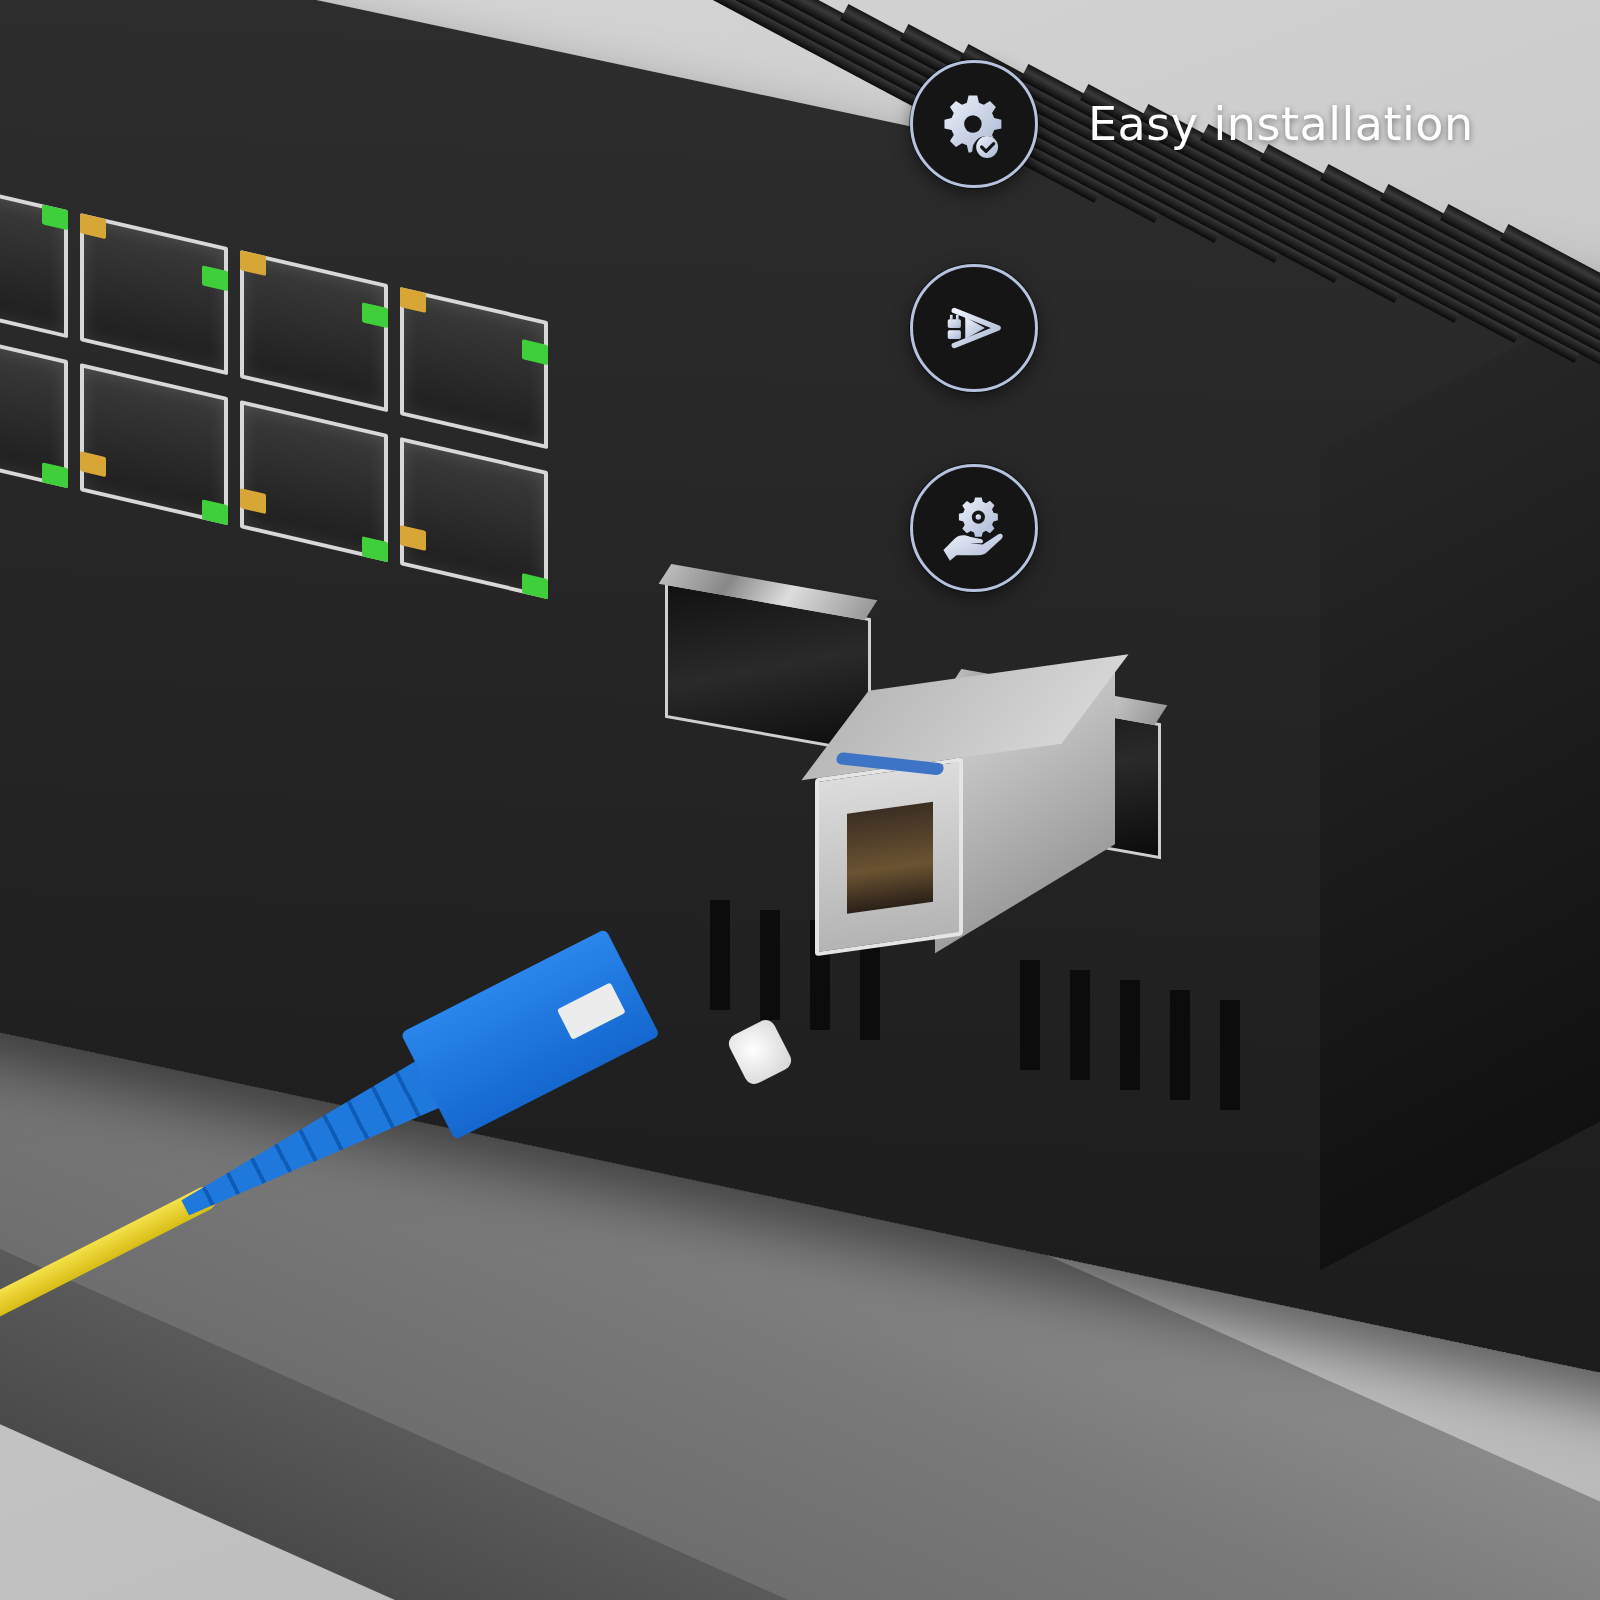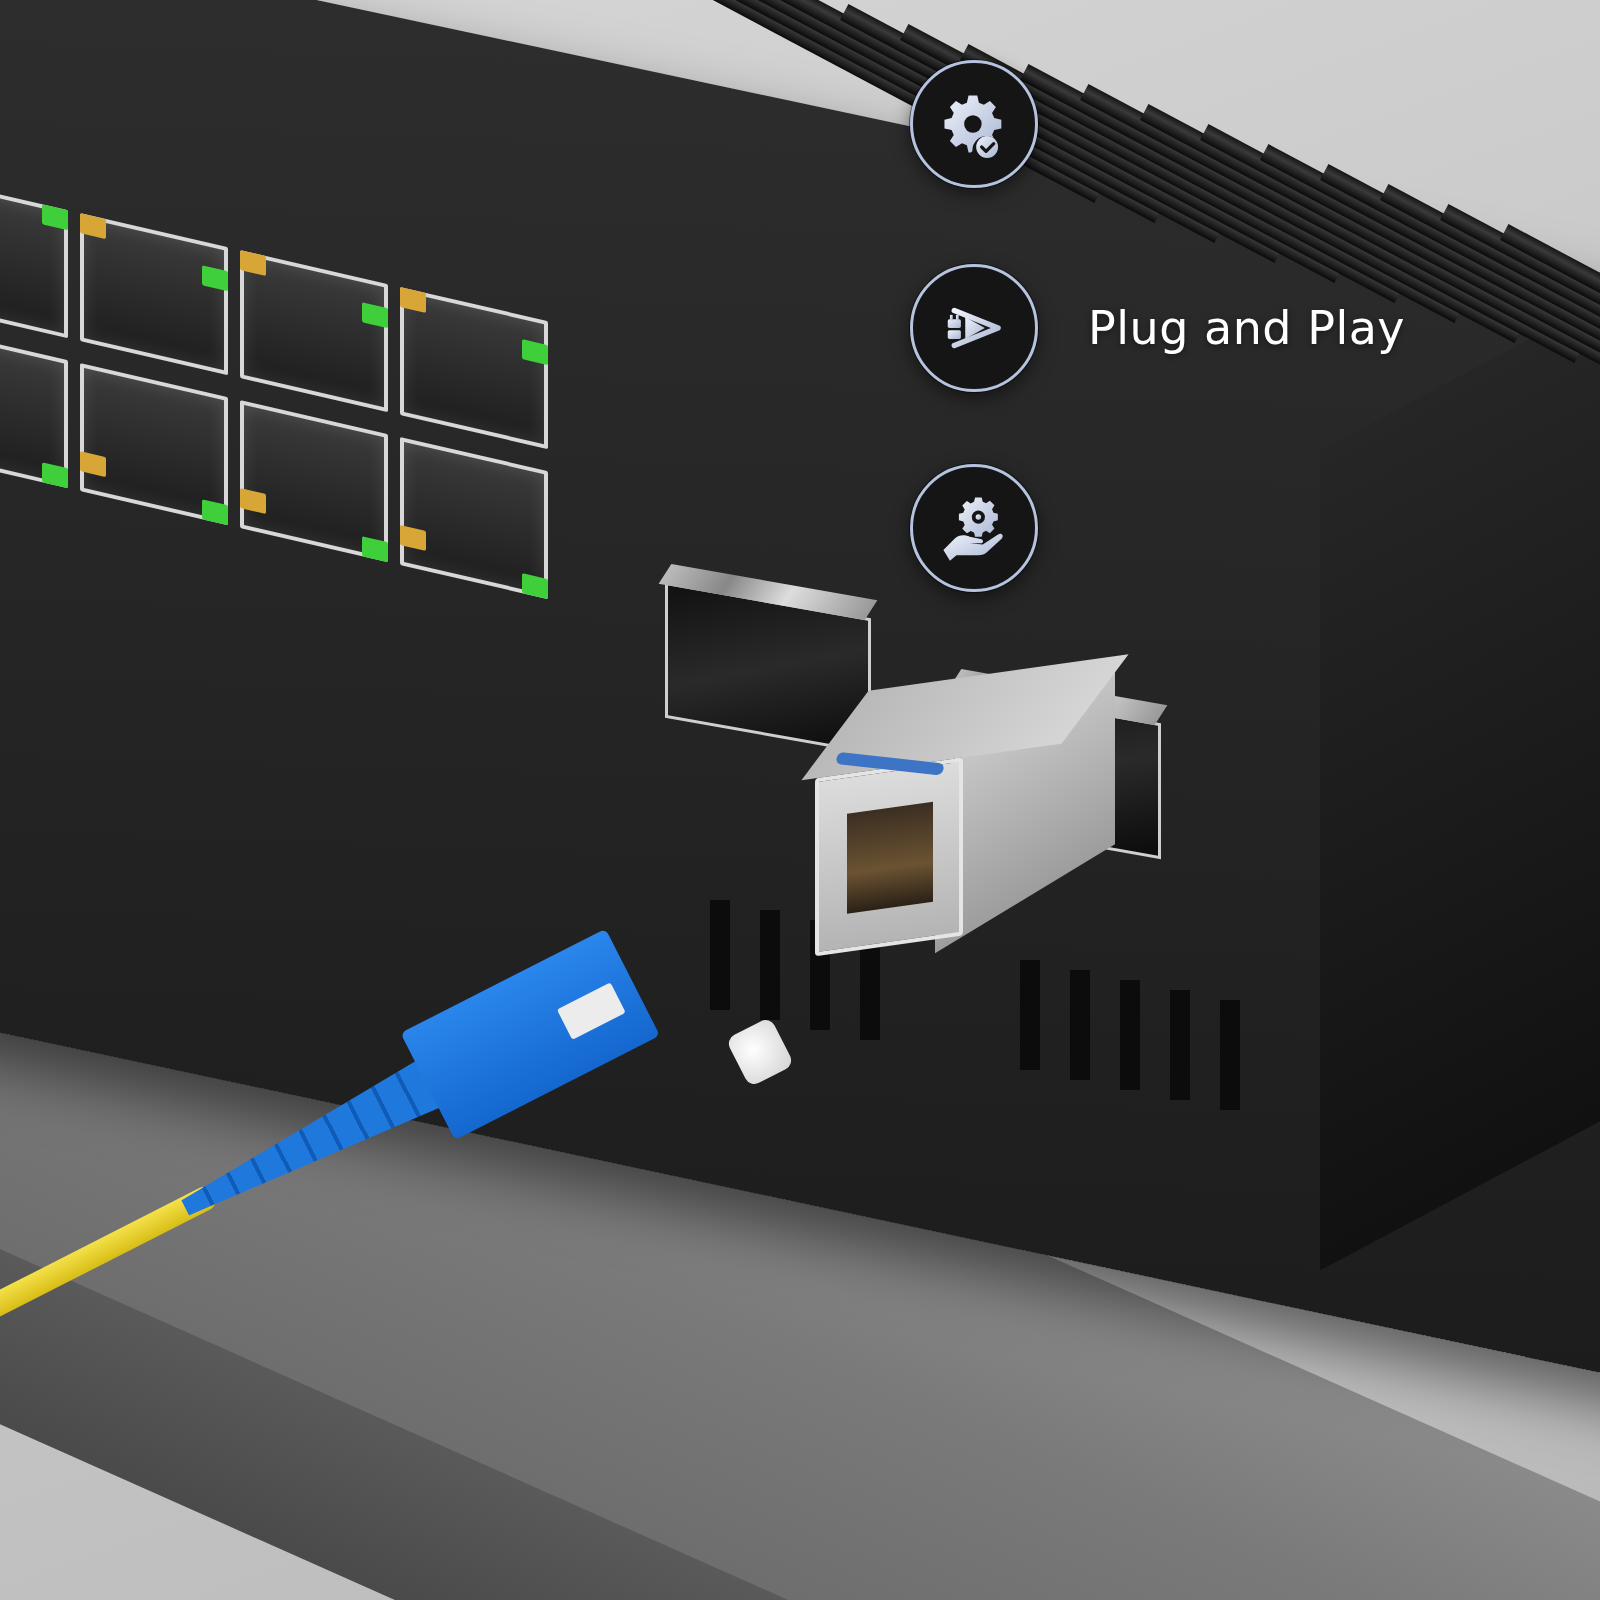--- a/index.html
+++ b/index.html
@@ -258,40 +258,40 @@
                 <stop offset="0" stop-color="#eef2fa"></stop>
                 <stop offset="1" stop-color="#a9b6d3"></stop>
               </linearGradient>
             </defs>
           <path fill="url(#g1)" d="M27 6h8l1.5 6.5 4.5 2 5.5-3.5 5.5 5.5-3.5 5.5 2 4.5L57 28v8l-6.5 1.5-2 4.5 1.5 2.5a13 13 0 0 0-6.5-1.5 13 13 0 0 0-13 13c0 0 0 .5 0 1L29 58h-2l-1.5-6.5-4.5-2-5.5 3.5-5.5-5.5 3.5-5.5-2-4.5L5 36v-8l6.5-1.5 2-4.5-3.5-5.5 5.5-5.5 5.5 3.5 4.5-2z"></path>
           <circle cx="31" cy="32" r="8" fill="#151515"></circle>
           <circle cx="44" cy="53" r="10" fill="url(#g1)"></circle>
           <path d="M39 53l4 4 7-7" stroke="#151515" stroke-width="3" fill="none" stroke-linecap="round" stroke-linejoin="round"></path>
         </svg>
       </div>
+      <span class="feature-label">Easy installation</span>
     </div>
 
     <div class="feature" style="top:204px">
       <div class="feature-icon">
         <svg viewBox="0 0 64 64">
           <defs>
               <linearGradient id="g2" x1="0" y1="0" x2="1" y2="1">
                 <stop offset="0" stop-color="#eef2fa"></stop>
                 <stop offset="1" stop-color="#a9b6d3"></stop>
               </linearGradient>
             </defs>
           <path d="M14 16 L54 32 L14 48" stroke="url(#g2)" stroke-width="5" fill="none" stroke-linejoin="round" stroke-linecap="round"></path>
           <path d="M24 22 L42 32 L24 42 Z" fill="url(#g2)"></path>
           <rect x="8" y="24" width="12" height="8" rx="1.5" fill="url(#g2)"></rect>
           <rect x="10" y="20" width="2.5" height="5" fill="url(#g2)"></rect>
           <rect x="15.5" y="20" width="2.5" height="5" fill="url(#g2)"></rect>
           <rect x="8" y="34" width="12" height="8" rx="1.5" fill="url(#g2)"></rect>
         </svg>
       </div>
-      <span class="feature-label">Plug and Play</span>
     </div>
 
     <div class="feature" style="top:404px">
       <div class="feature-icon">
         <svg viewBox="0 0 64 64">
           <defs>
               <linearGradient id="g3" x1="0" y1="0" x2="1" y2="1">
                 <stop offset="0" stop-color="#eef2fa"></stop>
                 <stop offset="1" stop-color="#a9b6d3"></stop>
               </linearGradient>

